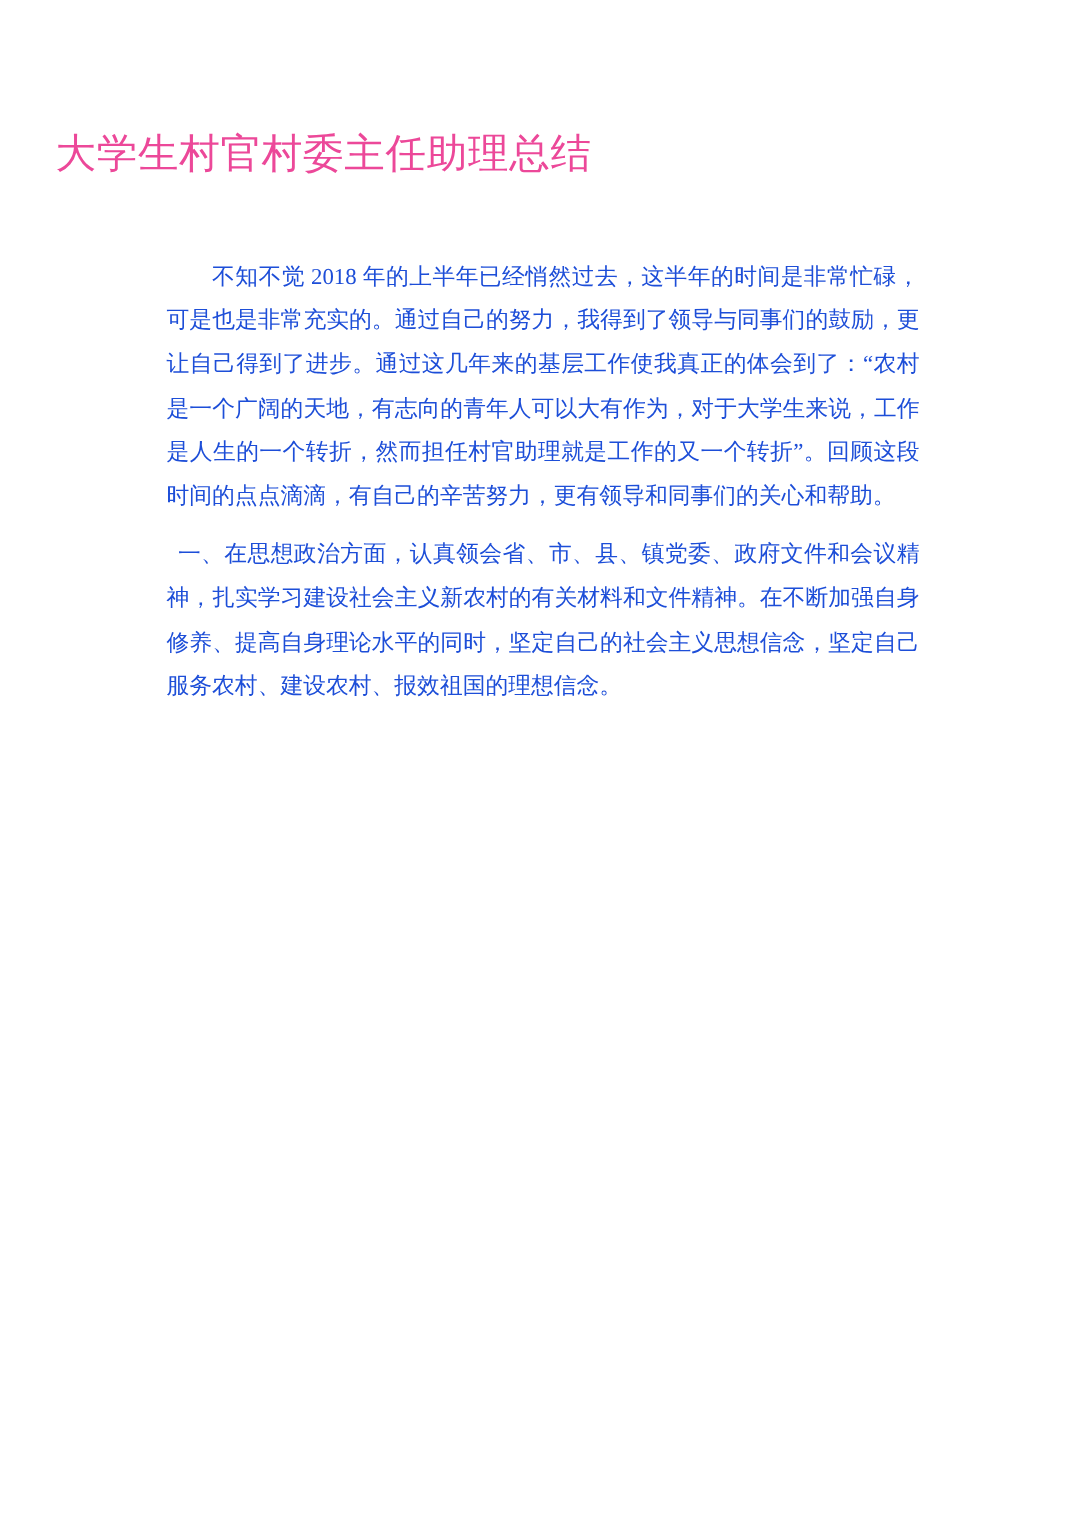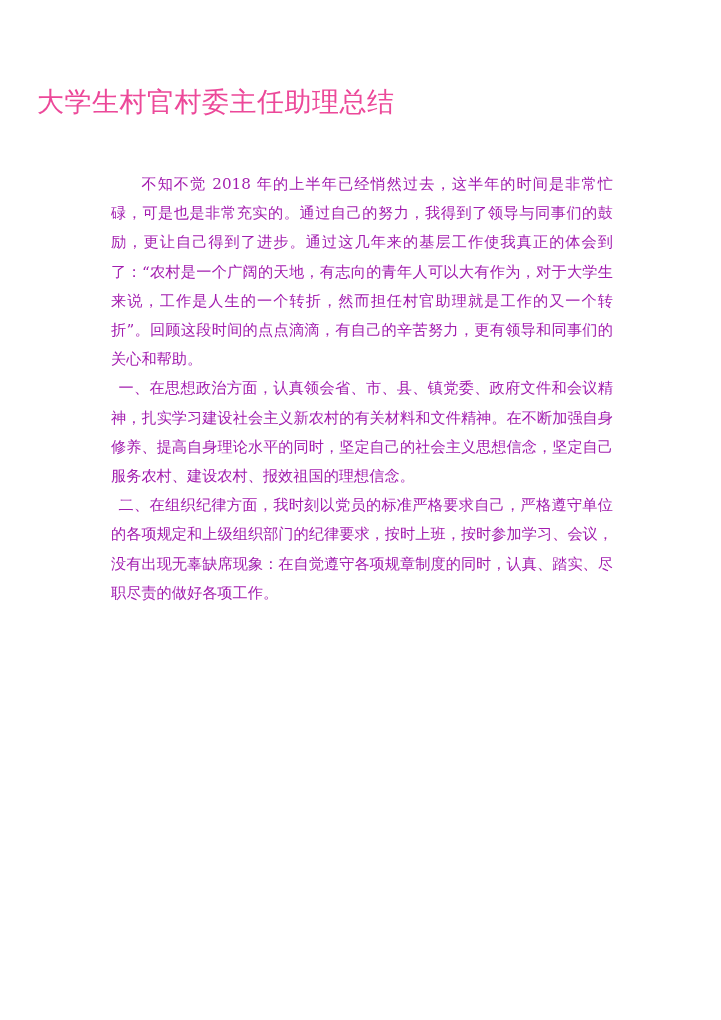--- a/index.html
+++ b/index.html
@@ -41,33 +41,34 @@
       top: 170px;
       left: 111px;
       width: 502px;
     }
     .para {
       margin: 0;
       font-size: 15.2px;
       line-height: 29.2px;
       text-align: justify;
       text-justify: inter-ideograph;
-      color: #a21caf;
+      color: #1d4ed8;
+      font-family: Liberation Serif, serif;
     }
     .para.indent-2 {
       text-indent: 2em;
     }
     .para.indent-half {
       text-indent: 0.5em;
+      margin-top: 10px;
     }
   </style>
 </head>
 <body>
 
 <div class="page">
   <h1 class="title">大学生村官村委主任助理总结</h1>
 
   <div class="body-text">
     <p class="para indent-2">不知不觉 2018 年的上半年已经悄然过去，这半年的时间是非常忙碌，可是也是非常充实的。通过自己的努力，我得到了领导与同事们的鼓励，更让自己得到了进步。通过这几年来的基层工作使我真正的体会到了：“农村是一个广阔的天地，有志向的青年人可以大有作为，对于大学生来说，工作是人生的一个转折，然而担任村官助理就是工作的又一个转折”。回顾这段时间的点点滴滴，有自己的辛苦努力，更有领导和同事们的关心和帮助。</p>
     <p class="para indent-half">一、在思想政治方面，认真领会省、市、县、镇党委、政府文件和会议精神，扎实学习建设社会主义新农村的有关材料和文件精神。在不断加强自身修养、提高自身理论水平的同时，坚定自己的社会主义思想信念，坚定自己服务农村、建设农村、报效祖国的理想信念。</p>
-    <p class="para indent-half">二、在组织纪律方面，我时刻以党员的标准严格要求自己，严格遵守单位的各项规定和上级组织部门的纪律要求，按时上班，按时参加学习、会议，没有出现无辜缺席现象：在自觉遵守各项规章制度的同时，认真、踏实、尽职尽责的做好各项工作。</p>
   </div>
 </div>
 
 </body></html>

